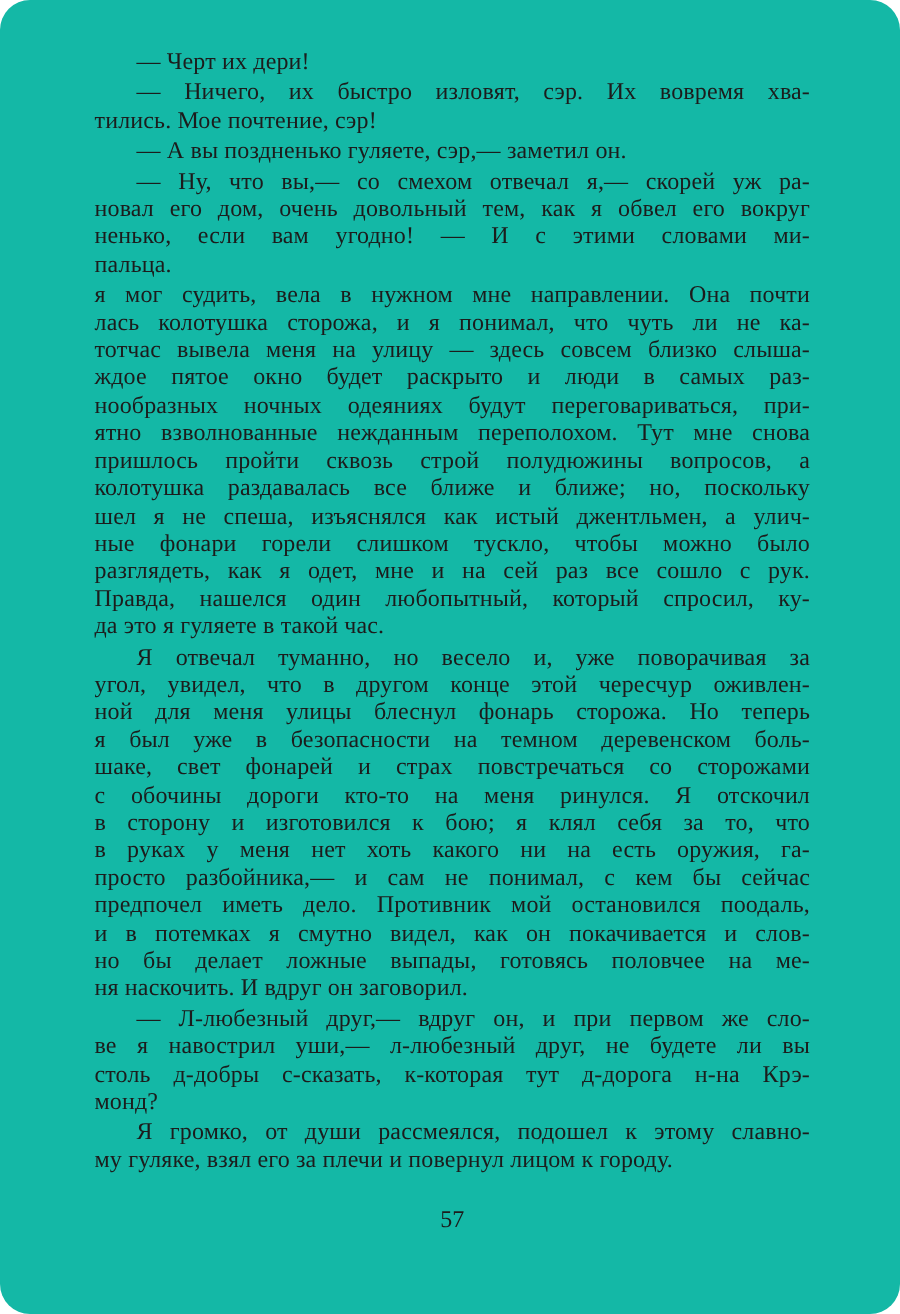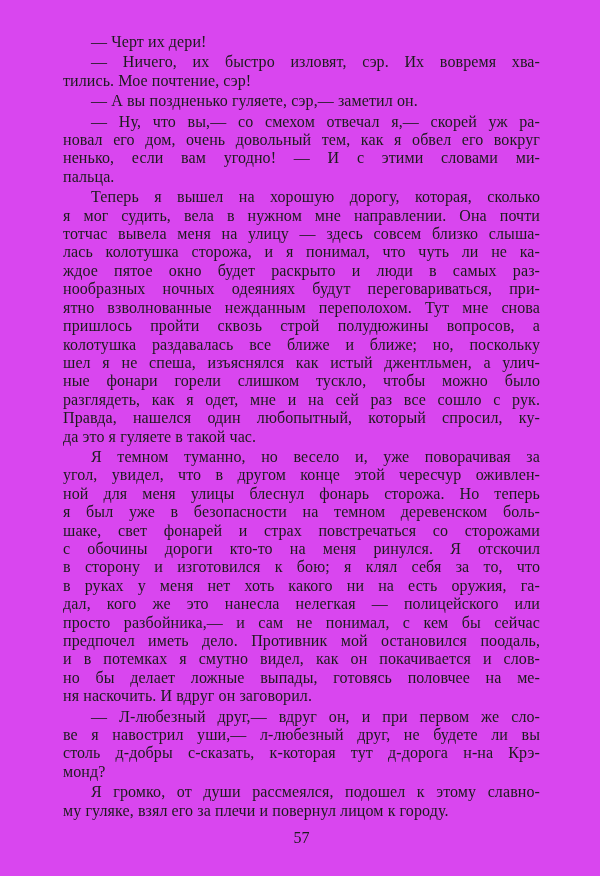--- a/index.html
+++ b/index.html
@@ -41,73 +41,71 @@
     white-space: normal;
   }
   .line.last {
     text-align-last: left;
   }
   .line.first {
     text-indent: 28px;
   }
   .page-number {
     width: 477px;
-    margin-top: 9px;
+    margin-top: 22px;
     text-align: center;
     font-size: 16px;
     color: #1c1c1c;
   }
 </style>
 </head>
 <body>
 
-<div class="page" style="background: #d946ef; color: rgb(28, 28, 28);">
+<div class="page" style="background: #14b8a6; color: rgb(28, 28, 28); border-radius: 20px;">
   <div class="text-block" id="text-block">
       <div class="paragraph">
         <div class="line first last">— Черт их дери!</div>
       </div>
       <div class="paragraph">
         <div class="line first">— Ничего, их быстро изловят, сэр. Их вовремя хва-</div>
         <div class="line last">тились. Мое почтение, сэр!</div>
       </div>
       <div class="paragraph">
         <div class="line first last">— А вы поздненько гуляете, сэр,— заметил он.</div>
       </div>
       <div class="paragraph">
         <div class="line first">— Ну, что вы,— со смехом отвечал я,— скорей уж ра-</div>
         <div class="line">новал его дом, очень довольный тем, как я обвел его вокруг</div>
         <div class="line">ненько, если вам угодно! — И с этими словами ми-</div>
         <div class="line last">пальца.</div>
       </div>
       <div class="paragraph">
-        <div class="line first">Теперь я вышел на хорошую дорогу, которая, сколько</div>
         <div class="line">я мог судить, вела в нужном мне направлении. Она почти</div>
+        <div class="line">лась колотушка сторожа, и я понимал, что чуть ли не ка-</div>
         <div class="line">тотчас вывела меня на улицу — здесь совсем близко слыша-</div>
-        <div class="line">лась колотушка сторожа, и я понимал, что чуть ли не ка-</div>
         <div class="line">ждое пятое окно будет раскрыто и люди в самых раз-</div>
         <div class="line">нообразных ночных одеяниях будут переговариваться, при-</div>
         <div class="line">ятно взволнованные нежданным переполохом. Тут мне снова</div>
         <div class="line">пришлось пройти сквозь строй полудюжины вопросов, а</div>
         <div class="line">колотушка раздавалась все ближе и ближе; но, поскольку</div>
         <div class="line">шел я не спеша, изъяснялся как истый джентльмен, а улич-</div>
         <div class="line">ные фонари горели слишком тускло, чтобы можно было</div>
         <div class="line">разглядеть, как я одет, мне и на сей раз все сошло с рук.</div>
         <div class="line">Правда, нашелся один любопытный, который спросил, ку-</div>
         <div class="line last">да это я гуляете в такой час.</div>
       </div>
       <div class="paragraph">
-        <div class="line first">Я темном туманно, но весело и, уже поворачивая за</div>
+        <div class="line first">Я отвечал туманно, но весело и, уже поворачивая за</div>
         <div class="line">угол, увидел, что в другом конце этой чересчур оживлен-</div>
         <div class="line">ной для меня улицы блеснул фонарь сторожа. Но теперь</div>
         <div class="line">я был уже в безопасности на темном деревенском боль-</div>
         <div class="line">шаке, свет фонарей и страх повстречаться со сторожами</div>
         <div class="line">с обочины дороги кто-то на меня ринулся. Я отскочил</div>
         <div class="line">в сторону и изготовился к бою; я клял себя за то, что</div>
         <div class="line">в руках у меня нет хоть какого ни на есть оружия, га-</div>
-        <div class="line">дал, кого же это нанесла нелегкая — полицейского или</div>
         <div class="line">просто разбойника,— и сам не понимал, с кем бы сейчас</div>
         <div class="line">предпочел иметь дело. Противник мой остановился поодаль,</div>
         <div class="line">и в потемках я смутно видел, как он покачивается и слов-</div>
         <div class="line">но бы делает ложные выпады, готовясь половчее на ме-</div>
         <div class="line last">ня наскочить. И вдруг он заговорил.</div>
       </div>
       <div class="paragraph">
         <div class="line first">— Л-любезный друг,— вдруг он, и при первом же сло-</div>
         <div class="line">ве я навострил уши,— л-любезный друг, не будете ли вы</div>
         <div class="line">столь д-добры с-сказать, к-которая тут д-дорога н-на Крэ-</div>

